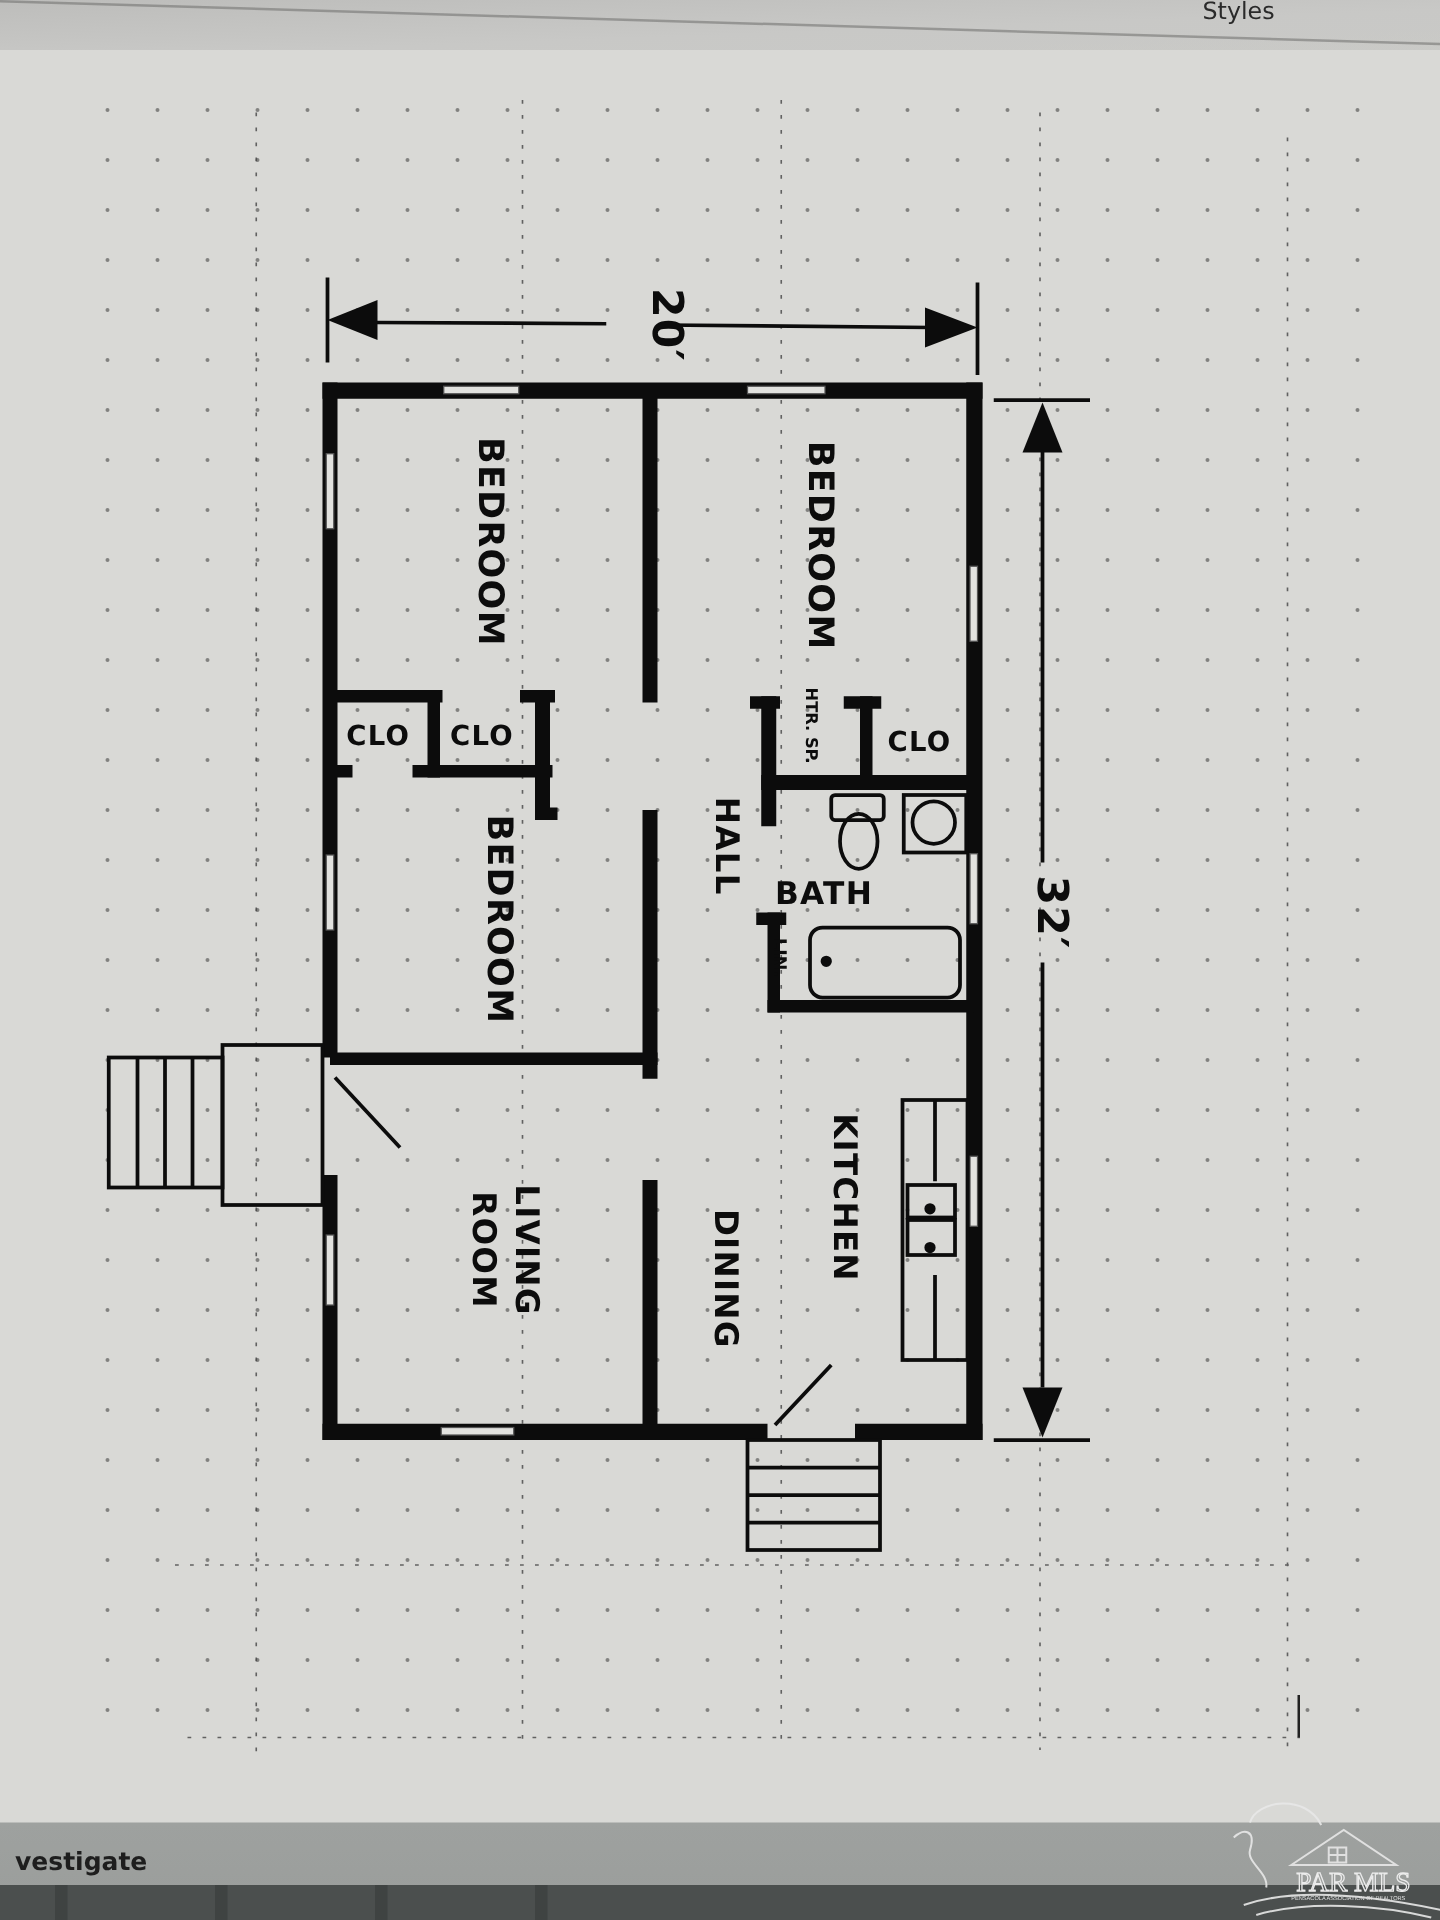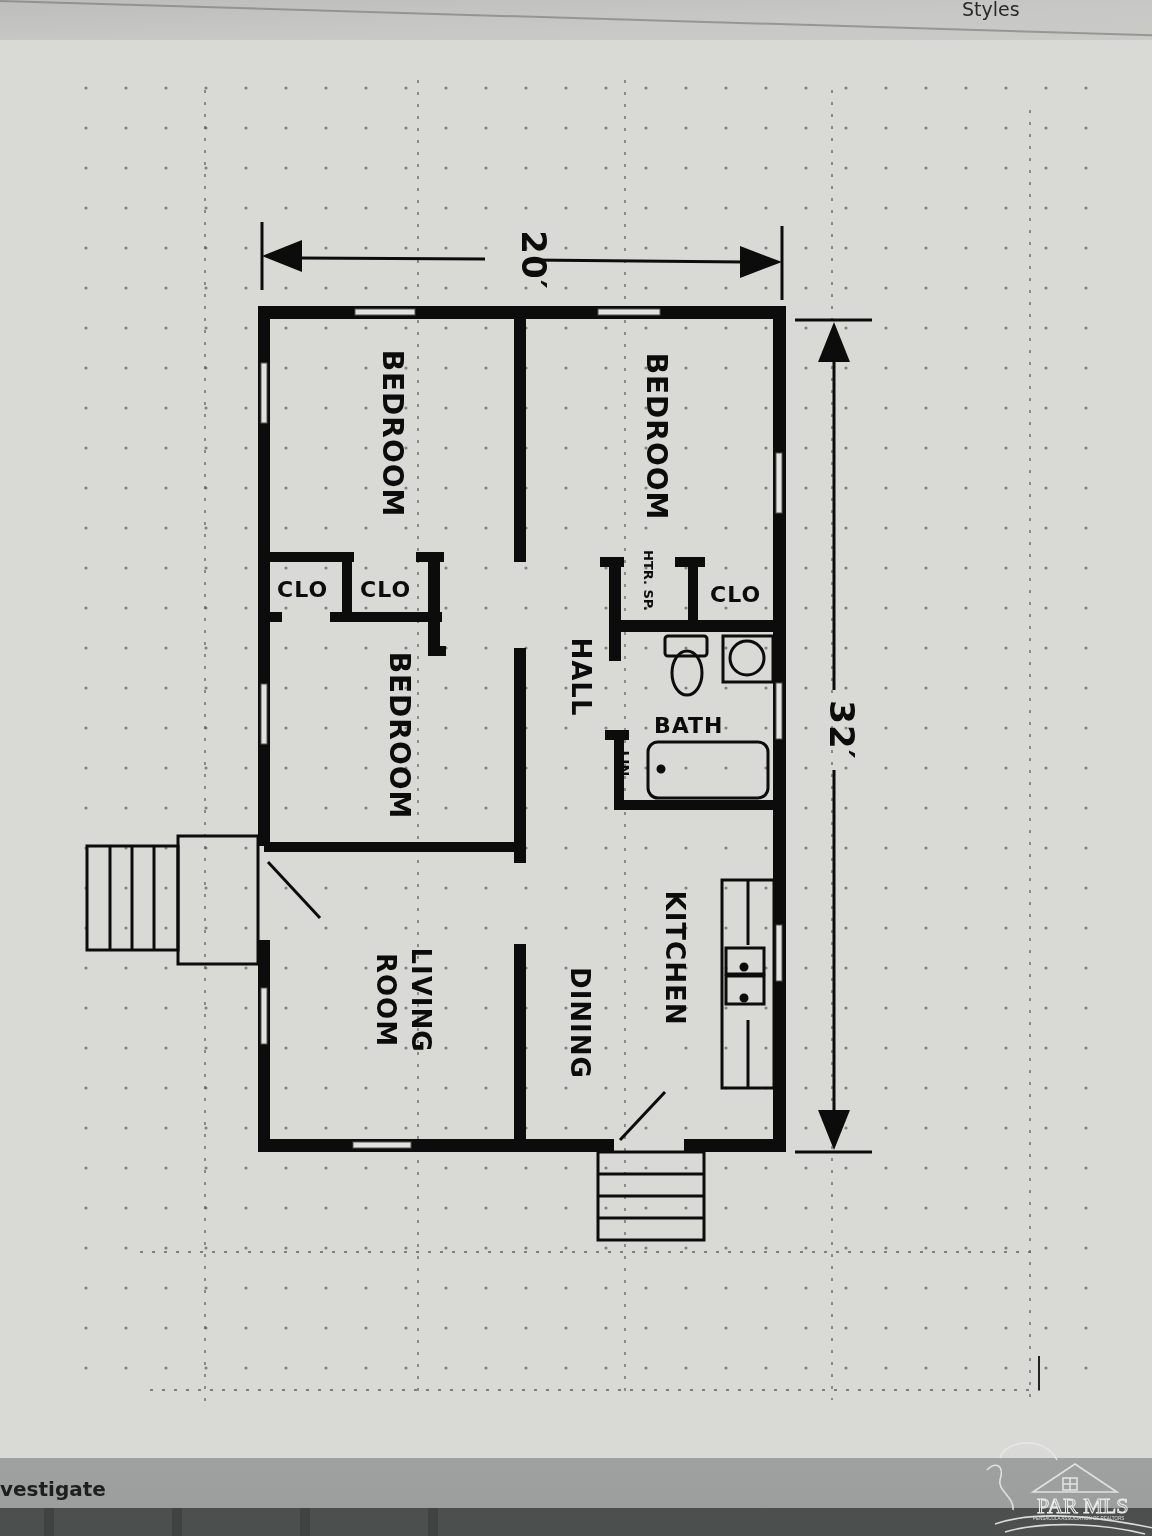--- a/index.html
+++ b/index.html
@@ -30,20 +30,21 @@
       background: linear-gradient(180deg, #9ea19f 0%, #9a9d9b 100%);
     }
     .bottom-bar {
       position: absolute; left: 0; top: 1508px; width: 1152px; height: 28px;
       background: #4b4f4e;
     }
     .bottom-bar .sep { position: absolute; top: 0; width: 10px; height: 28px; background: #3f4342; }
     .investigate {
       position: absolute; left: 0; top: 1477px; font-size: 20px; font-weight: bold; color: #1e1e1e;
       font-family: "DejaVu Sans", sans-serif;
+      padding-left: 12px;
     }
     .cursor-mark { position: absolute; left: 1038px; top: 1356px; width: 2px; height: 34px; background: #222; }
     .mls-logo { position: absolute; left: 975px; top: 1420px; width: 180px; height: 116px; }
     .label {
       position: absolute; font-weight: bold; color: #0c0c0c; white-space: nowrap;
       font-family: "DejaVu Sans", sans-serif; letter-spacing: 1px;
     }
     .rot90 { transform: rotate(90deg); transform-origin: center center; }
   </style>
 </head>
@@ -182,21 +183,21 @@
 <div class="label rot90" style="left:812px; top:710px; font-size:34px;">32′</div>
 
 <div class="label rot90" style="left:309px; top:417px; font-size:28px;">BEDROOM</div>
 <div class="label rot90" style="left:573px; top:420px; font-size:28px;">BEDROOM</div>
 <div class="label rot90" style="left:316px; top:719px; font-size:28px;">BEDROOM</div>
 <div class="label" style="left:277px; top:577px; font-size:22px;">CLO</div>
 <div class="label" style="left:360px; top:577px; font-size:22px;">CLO</div>
 <div class="label" style="left:710px; top:582px; font-size:22px;">CLO</div>
 <div class="label rot90" style="left:618px; top:573px; font-size:13px; letter-spacing:0;">HTR. SP.</div>
 <div class="label rot90" style="left:541px; top:662px; font-size:26px;">HALL</div>
-<div class="label" style="left:654px; top:700px; font-size:22px;margin-top:13px;">BATH</div>
+<div class="label" style="left:620px; top:700px; font-size:25px;">BATH</div>
 <div class="label rot90" style="left:608px; top:758px; font-size:14px; letter-spacing:0;">LIN.</div>
 <div class="label rot90" style="left:608px; top:943px; font-size:26px;">KITCHEN</div>
 <div class="label rot90" style="left:524px; top:1008px; font-size:26px;">DINING</div>
 <div class="label rot90" style="left:368px; top:985px; font-size:26px;">LIVING</div>
 <div class="label rot90" style="left:339px; top:985px; font-size:26px;">ROOM</div>
 
 <div class="cursor-mark"></div>
 
 <div class="bottom-strip"></div>
 <div class="investigate">vestigate</div>

